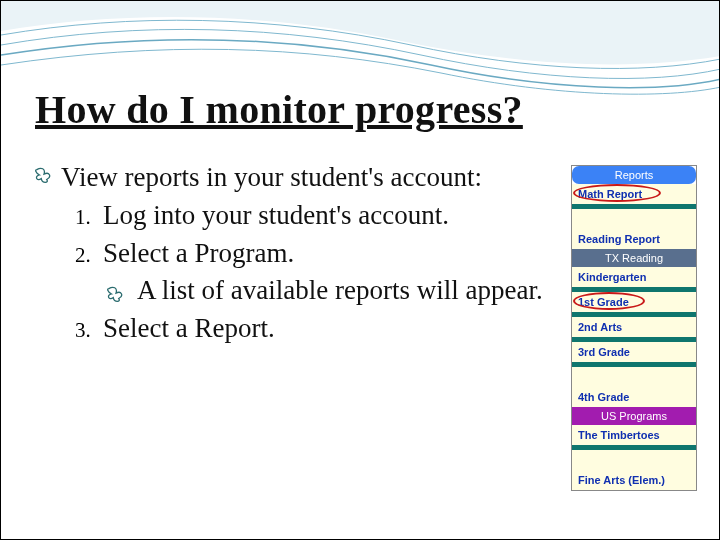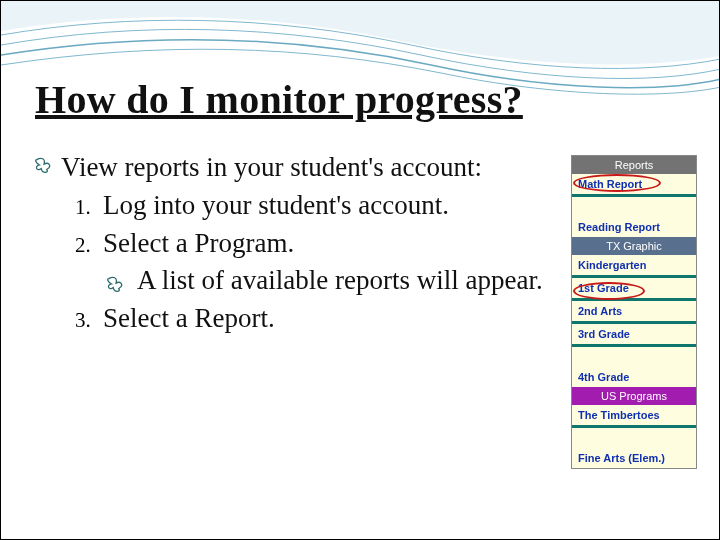--- a/index.html
+++ b/index.html
@@ -8,21 +8,21 @@
     background: #fff;
     font-family: Georgia, "Times New Roman", serif;
     position: relative; overflow: hidden;
     border: 1px solid #000;
   }
   .wave-bg {
     position: absolute; top: 0; left: 0; width: 720px; height: 105px;
     pointer-events: none;
   }
   .content {
-    position: absolute; top: 75px; left: 34px; right: 22px;
+    position: absolute; top: 85px; left: 34px; right: 22px;
   }
   .title {
     font-size: 40px;
     text-decoration: underline;
     color: #111;
     margin-bottom: 28px;
     letter-spacing: 0.3px;
   }
   .body-row { display: flex; align-items: flex-start; }
   .text-col { flex: 1; padding-right: 10px; }
@@ -42,27 +42,27 @@
     background: #fff;
     font-family: Verdana, Arial, sans-serif;
     font-size: 11px;
     margin-top: 4px;
     position: relative;
   }
   .sb-head {
     color: #fff; text-align: center; padding: 3px 2px;
     font-weight: 400;
   }
-  .hd-reports { background: #737373; }
+  .hd-reports { background: #3b82f6; border-radius: 7px; }
   .hd-tx { background: #596f8e; }
   .hd-us { background: #a21caf; }
   .sb-list { background: #fffde0; }
   .sb-item {
     padding: 4px 6px;
-    border-bottom: 3px solid #0f766e;
+    border-bottom: 5px solid #0f766e;
     color: #1030b0;
     font-weight: bold;
     cursor: pointer;
   }
   .sb-item:last-child { border-bottom: none; margin-top: 20px; }
   .circle {
     position: absolute;
     border: 2px solid #c81818;
     border-radius: 50%;
     pointer-events: none;
@@ -119,21 +119,21 @@
         </div>
       </div>
     </div>
 
     <div class="sidebar">
       <div class="sb-head hd-reports">Reports</div>
       <div class="sb-list">
         <div class="sb-item">Math Report</div>
         <div class="sb-item">Reading Report</div>
       </div>
-      <div class="sb-head hd-tx">TX Graphic</div>
+      <div class="sb-head hd-tx">TX Reading</div>
       <div class="sb-list">
         <div class="sb-item">Kindergarten</div>
         <div class="sb-item">1st Grade</div>
         <div class="sb-item">2nd Arts</div>
         <div class="sb-item">3rd Grade</div>
         <div class="sb-item">4th Grade</div>
       </div>
       <div class="sb-head hd-us">US Programs</div>
       <div class="sb-list">
         <div class="sb-item">The Timbertoes</div>

